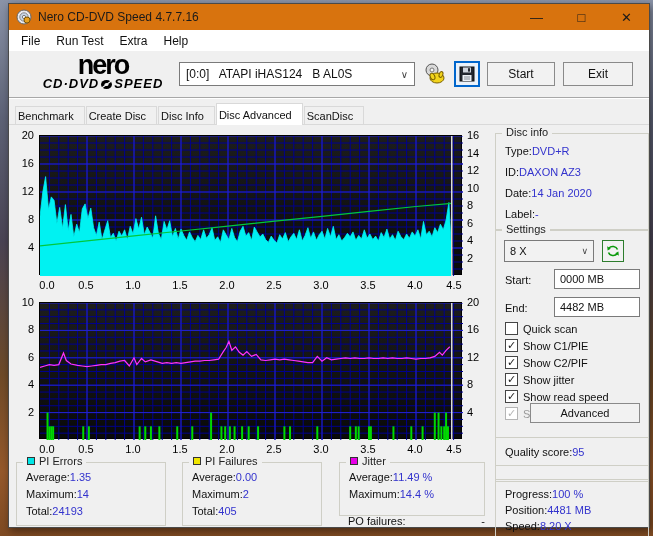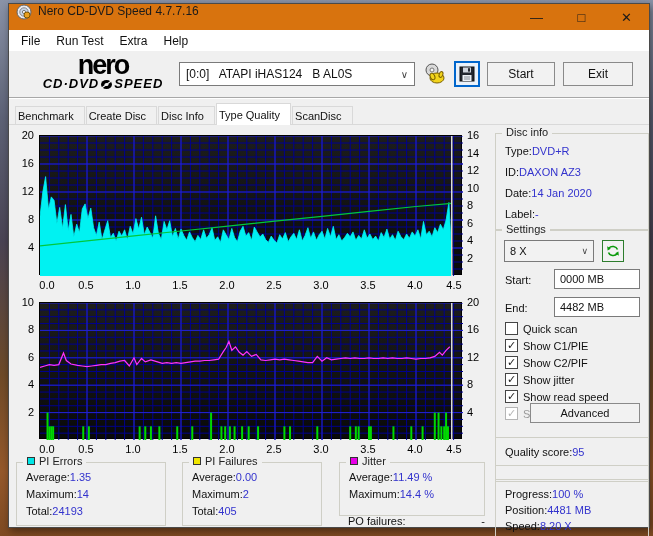--- a/index.html
+++ b/index.html
@@ -2,21 +2,21 @@
 <html><head>
 <meta charset="utf-8">
 <style>
   *{box-sizing:border-box;margin:0;padding:0}
   html,body{width:653px;height:536px;overflow:hidden}
   body{position:relative;font-family:"Liberation Sans",sans-serif;font-size:11px;color:#111;
        background:linear-gradient(180deg,#8a93a8 0%,#5d6276 22%,#4a4454 45%,#6e4a28 70%,#96592b 88%,#7e4a22 100%);}
   .window{position:absolute;left:8px;top:3px;width:642px;height:525px;background:#f0f0f0;
           border:1px solid #4a4a4a;box-shadow:2px 3px 8px rgba(0,0,0,.45)}
   
-  .titlebar{position:absolute;left:0;top:0;right:0;height:26px;background:#d8730e;display:flex;align-items:flex-start}
+  .titlebar{position:absolute;left:0;top:0;right:0;height:26px;background:#d8730e;display:flex;align-items:center}
   .titlebar .appicon{margin:0 6px 0 7px;width:16px;height:16px}
   .titlebar .title{font-size:12px;color:#1a1a1a}
   .winbtns{margin-left:auto;display:flex;height:100%}
   .winbtn{width:45px;height:100%;display:flex;align-items:center;justify-content:center;font-size:13px;color:#1a1a1a;cursor:default}
   
   .menubar{position:absolute;left:0;top:26px;right:0;height:21px;background:#ffffff;display:flex;align-items:center;padding-left:4px}
   .menubar .mitem{padding:3px 8px;font-size:12px}
   
   .header{position:absolute;left:0;top:47px;right:0;height:46px;background:#f0f0f0}
   .logo{position:absolute;left:14px;top:2px;width:160px;text-align:center;color:#000}
@@ -151,21 +151,21 @@
     </div>
     <div class="pushbtn" id="startbtn">Start</div>
     <div class="pushbtn" id="exitbtn">Exit</div>
   </div>
   <div class="hsep"></div>
 
   <div class="tabs">
     <div class="tab">Benchmark</div>
     <div class="tab">Create Disc</div>
     <div class="tab">Disc Info</div>
-    <div class="tab active">Type Quality</div>
+    <div class="tab active">Disc Advanced</div>
     <div class="tab">ScanDisc</div>
   </div>
 
   <div class="content">
 
     <div class="chart" id="chart0">
       <div class="ycol left" id="yl0">
             <span class="ylab" style="top: -3px;">20</span>
             <span class="ylab" style="top: 25px;">16</span>
             <span class="ylab" style="top: 53px;">12</span>

